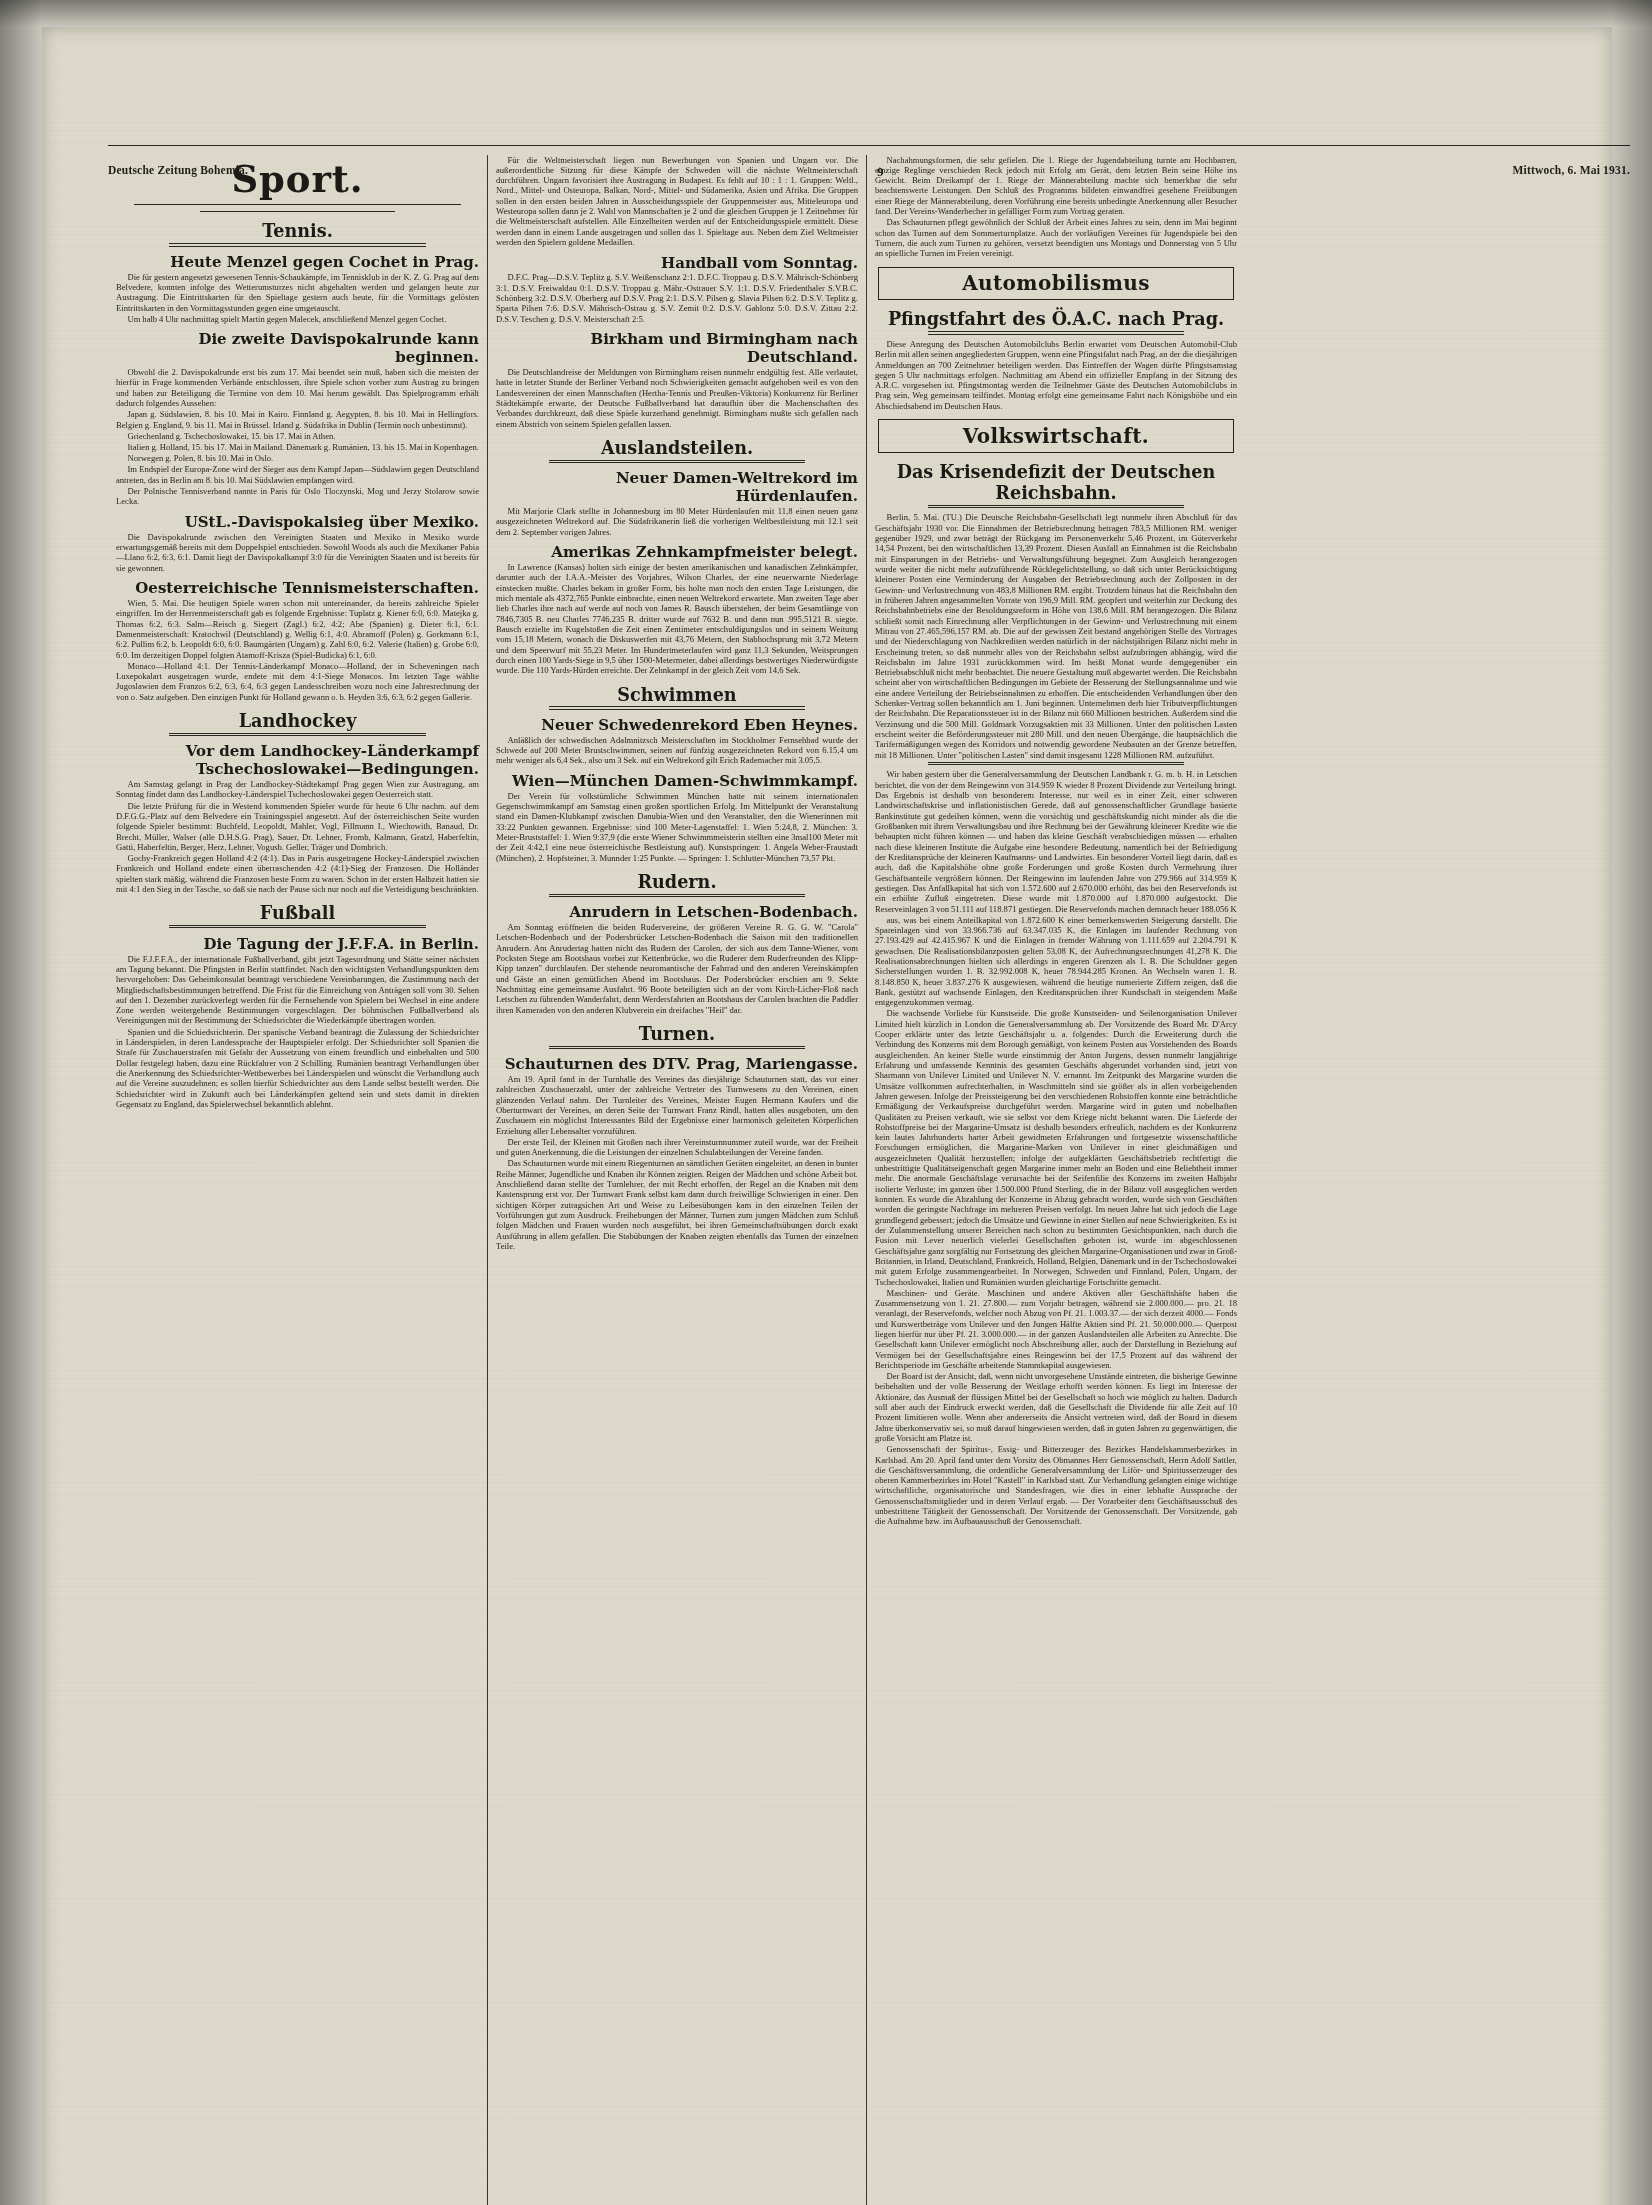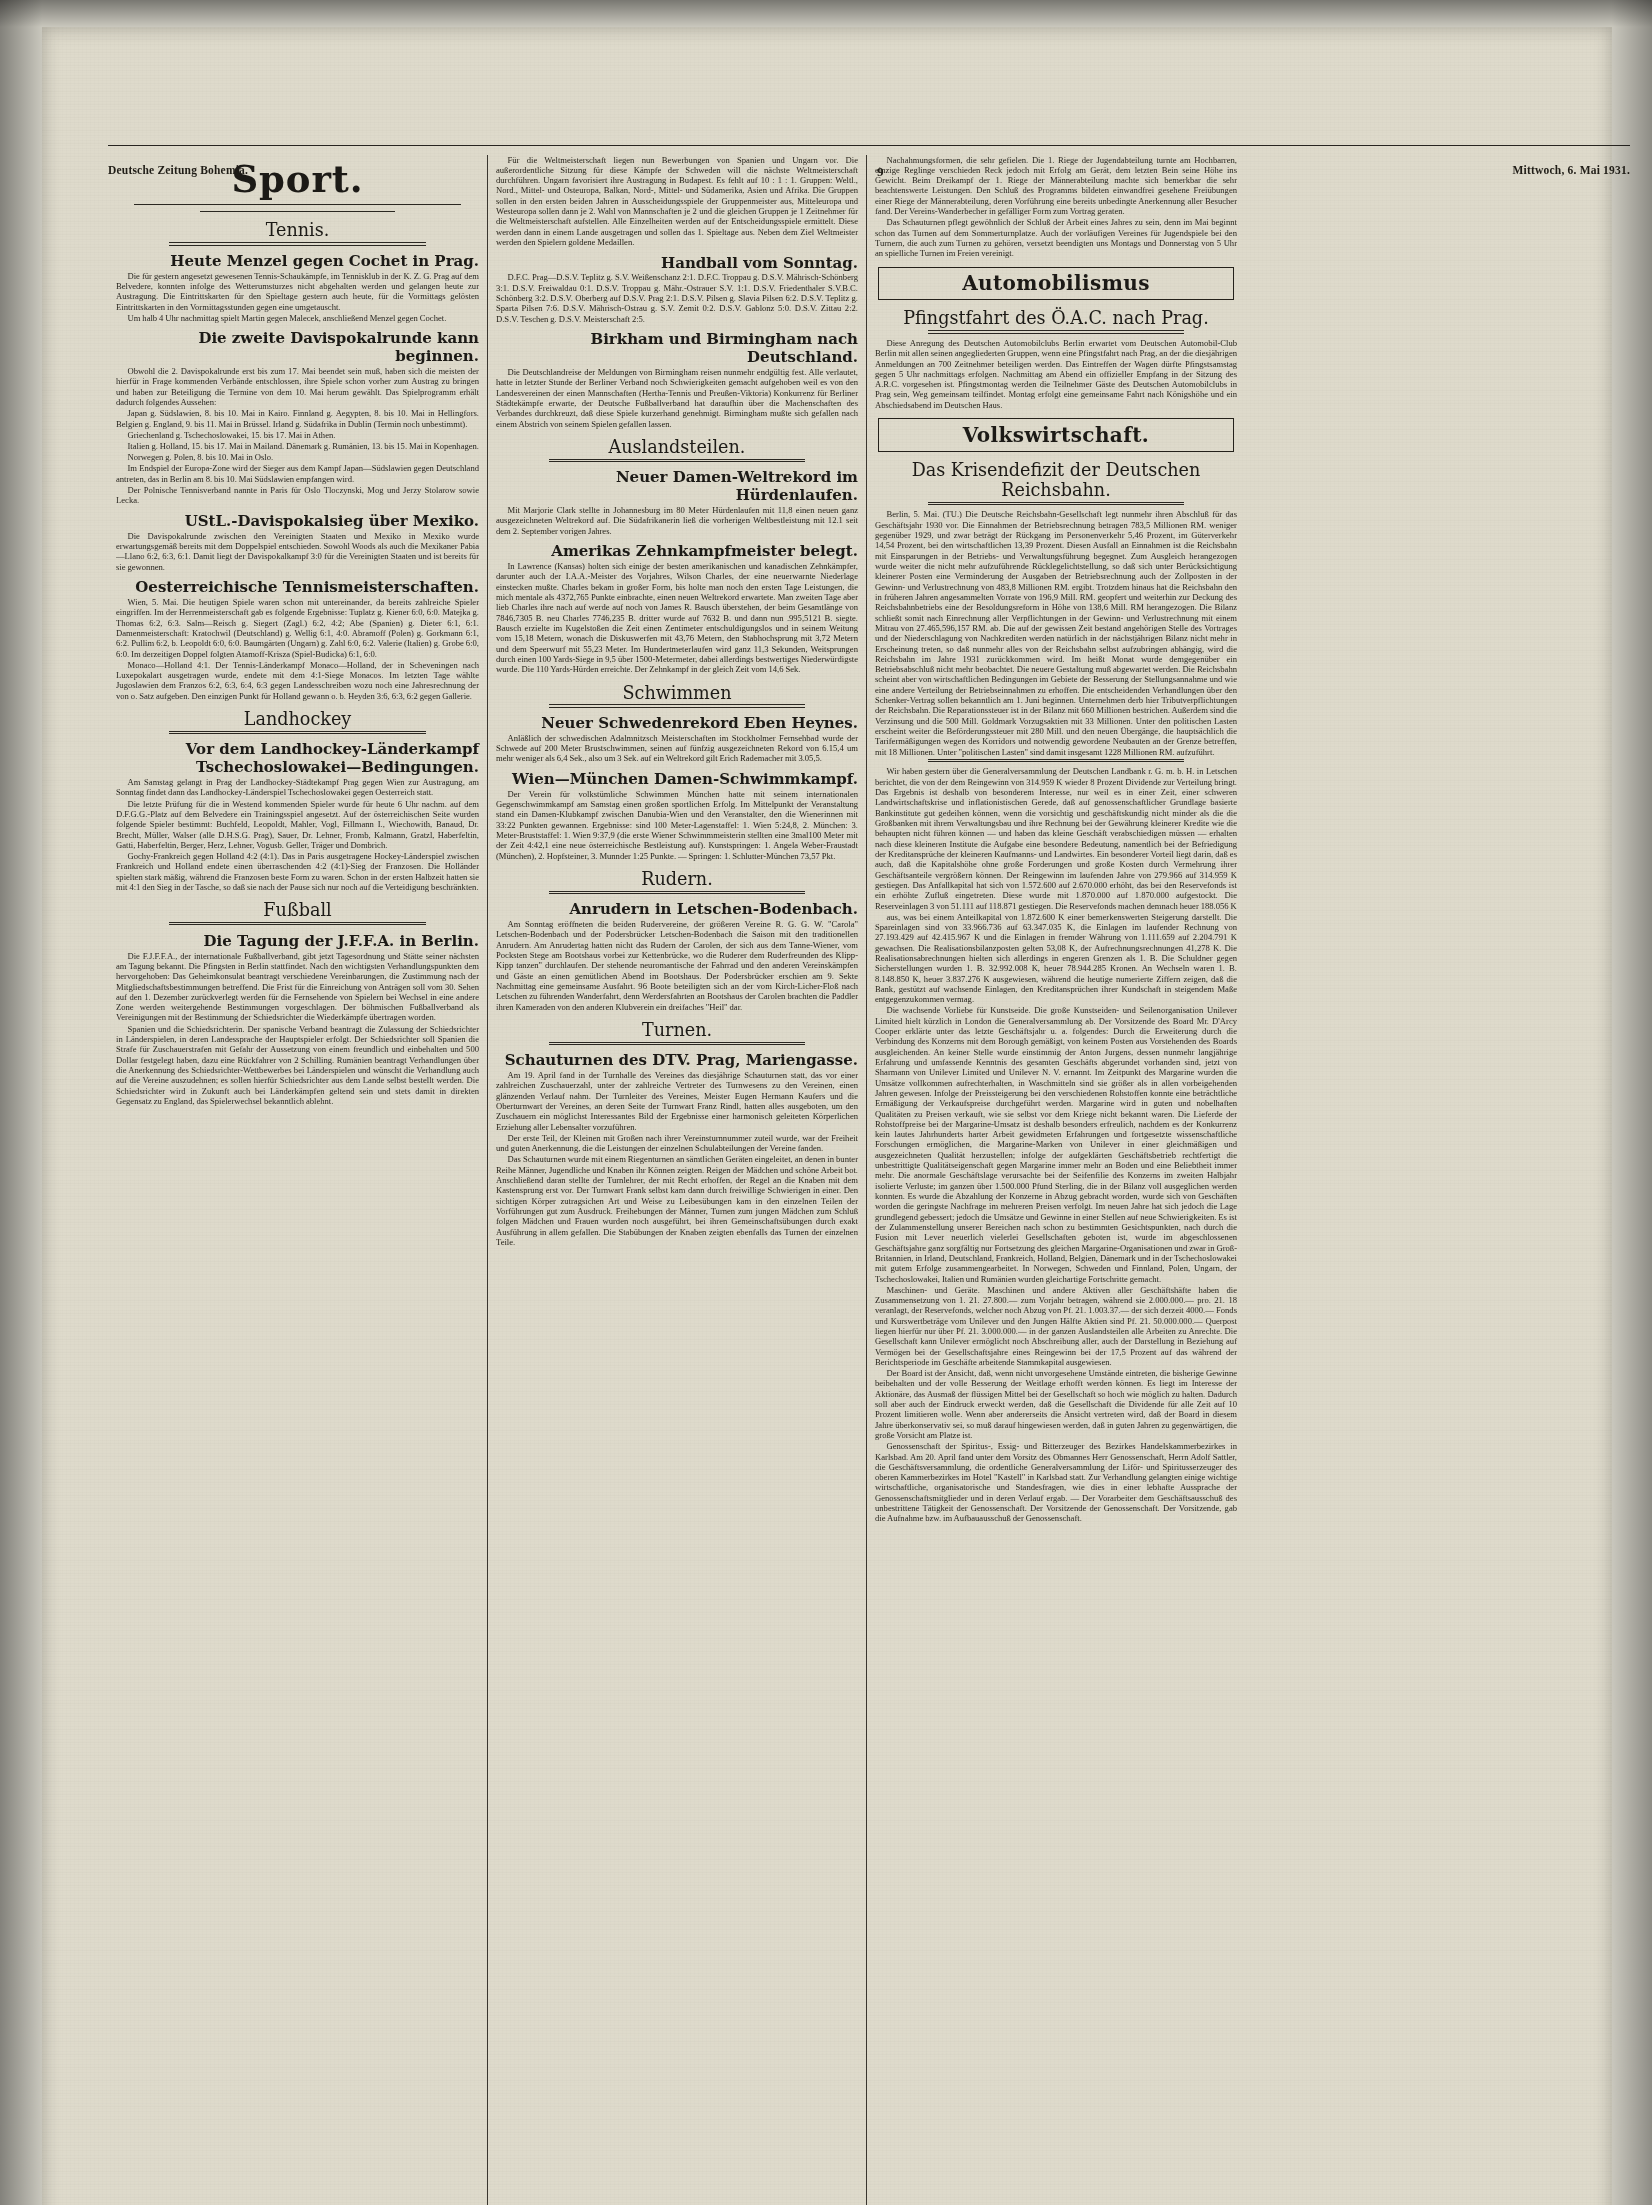--- a/index.html
+++ b/index.html
@@ -55,21 +55,21 @@
     text-align:center;
     font-weight:bold;
   }
   h1.sectiontitle{
     font-size:37px;margin:2.6px 0 1.8px 0;text-align:center;font-weight:bold;
     font-family:"DejaVu Serif", serif;letter-spacing:0.9px;
   }
   .ruleline{height:1.3px;background:#2a2721;margin:2.6px 17.6px 6.2px 17.6px;}
   .ruleline.short{margin:2.6px 84px 6.2px 84px;}
   h2.subhead{
-    font-size:17.6px;margin:8px 0 0.9px 0;text-align:center;font-weight:normal;
+    font-size:17.6px;margin:8px 0 0.9px 0;text-align:center;font-weight:bold;
     font-family:"DejaVu Serif", serif;
   }
   h3.minihead{
     font-size:15px;margin:6.2px 0 0.9px 0;text-align:right;font-weight:bold;
   }
   .dblrule{margin:1.8px 53px 4.4px 53px;border-top:0.9px solid #2a2721;border-bottom:0.9px solid #2a2721;height:1.3px;}
   .boxhead{
     border:1.3px solid #24211b;
     text-align:center;
     font-family:"DejaVu Serif", serif;

